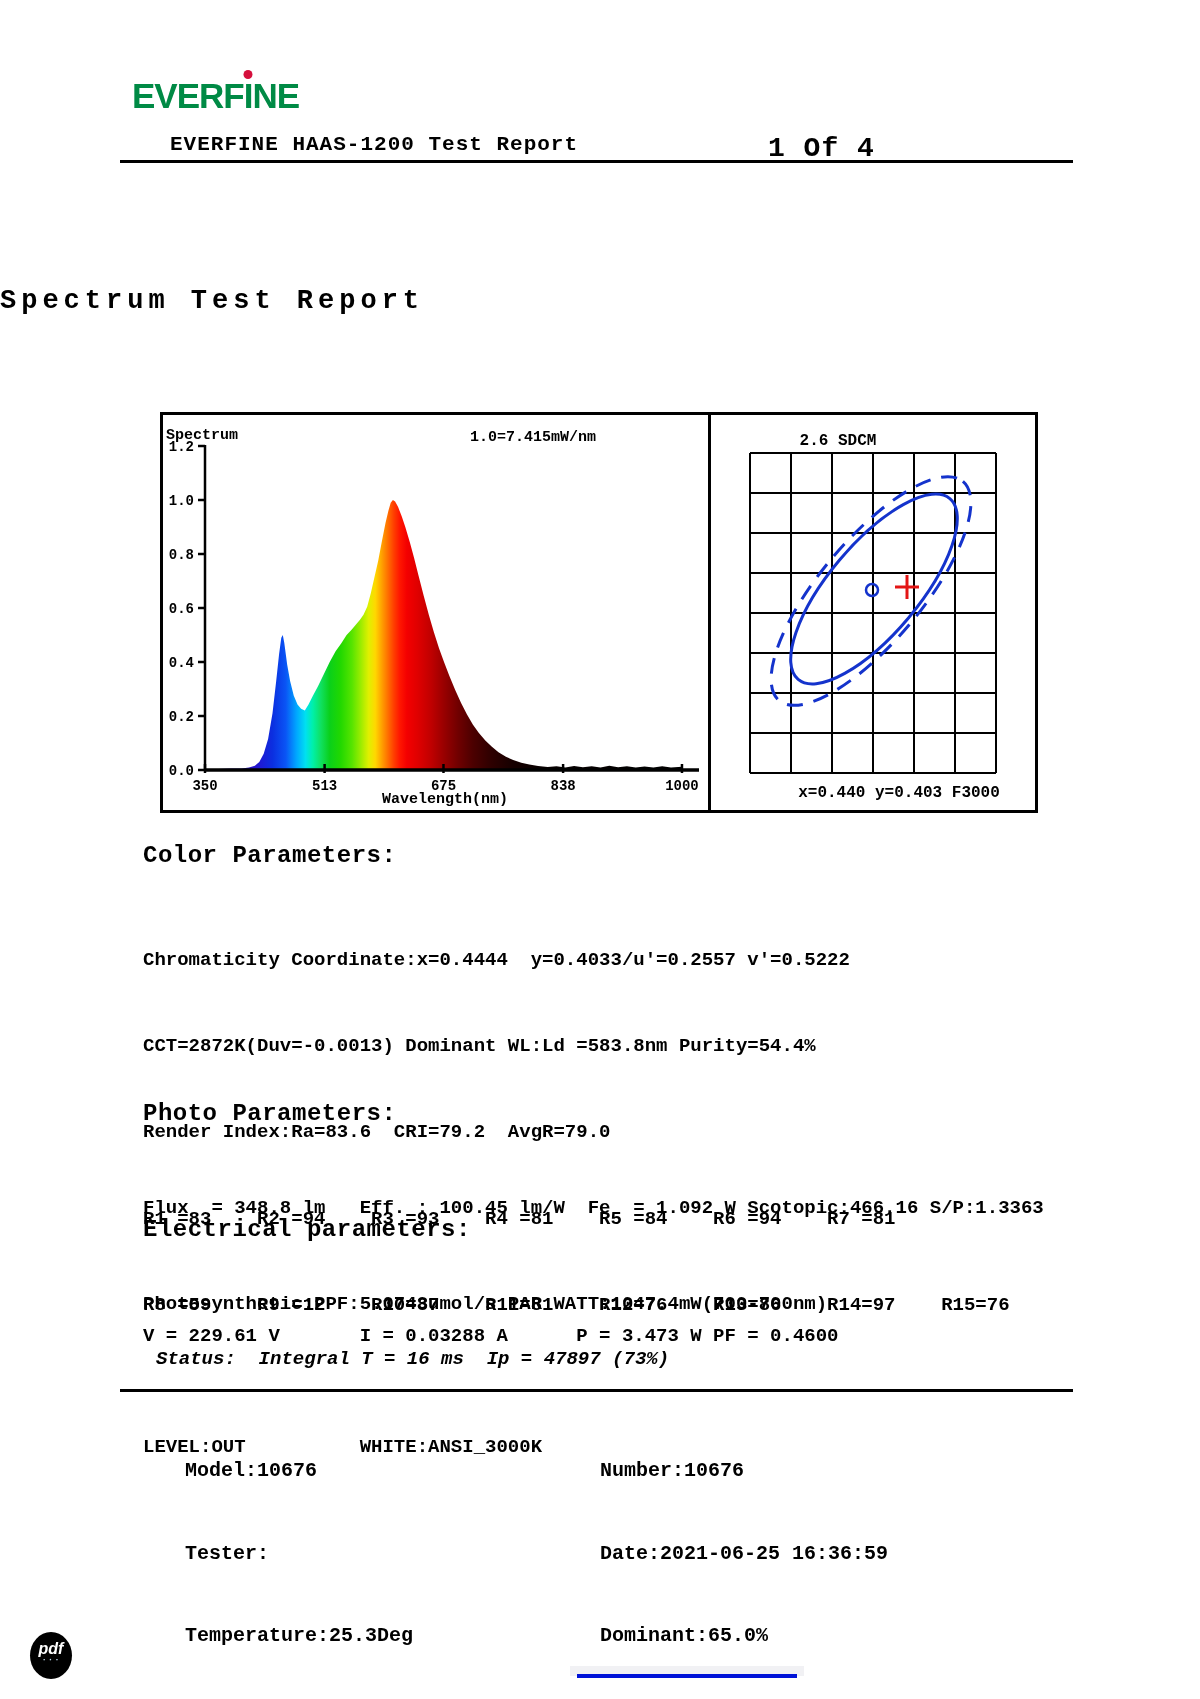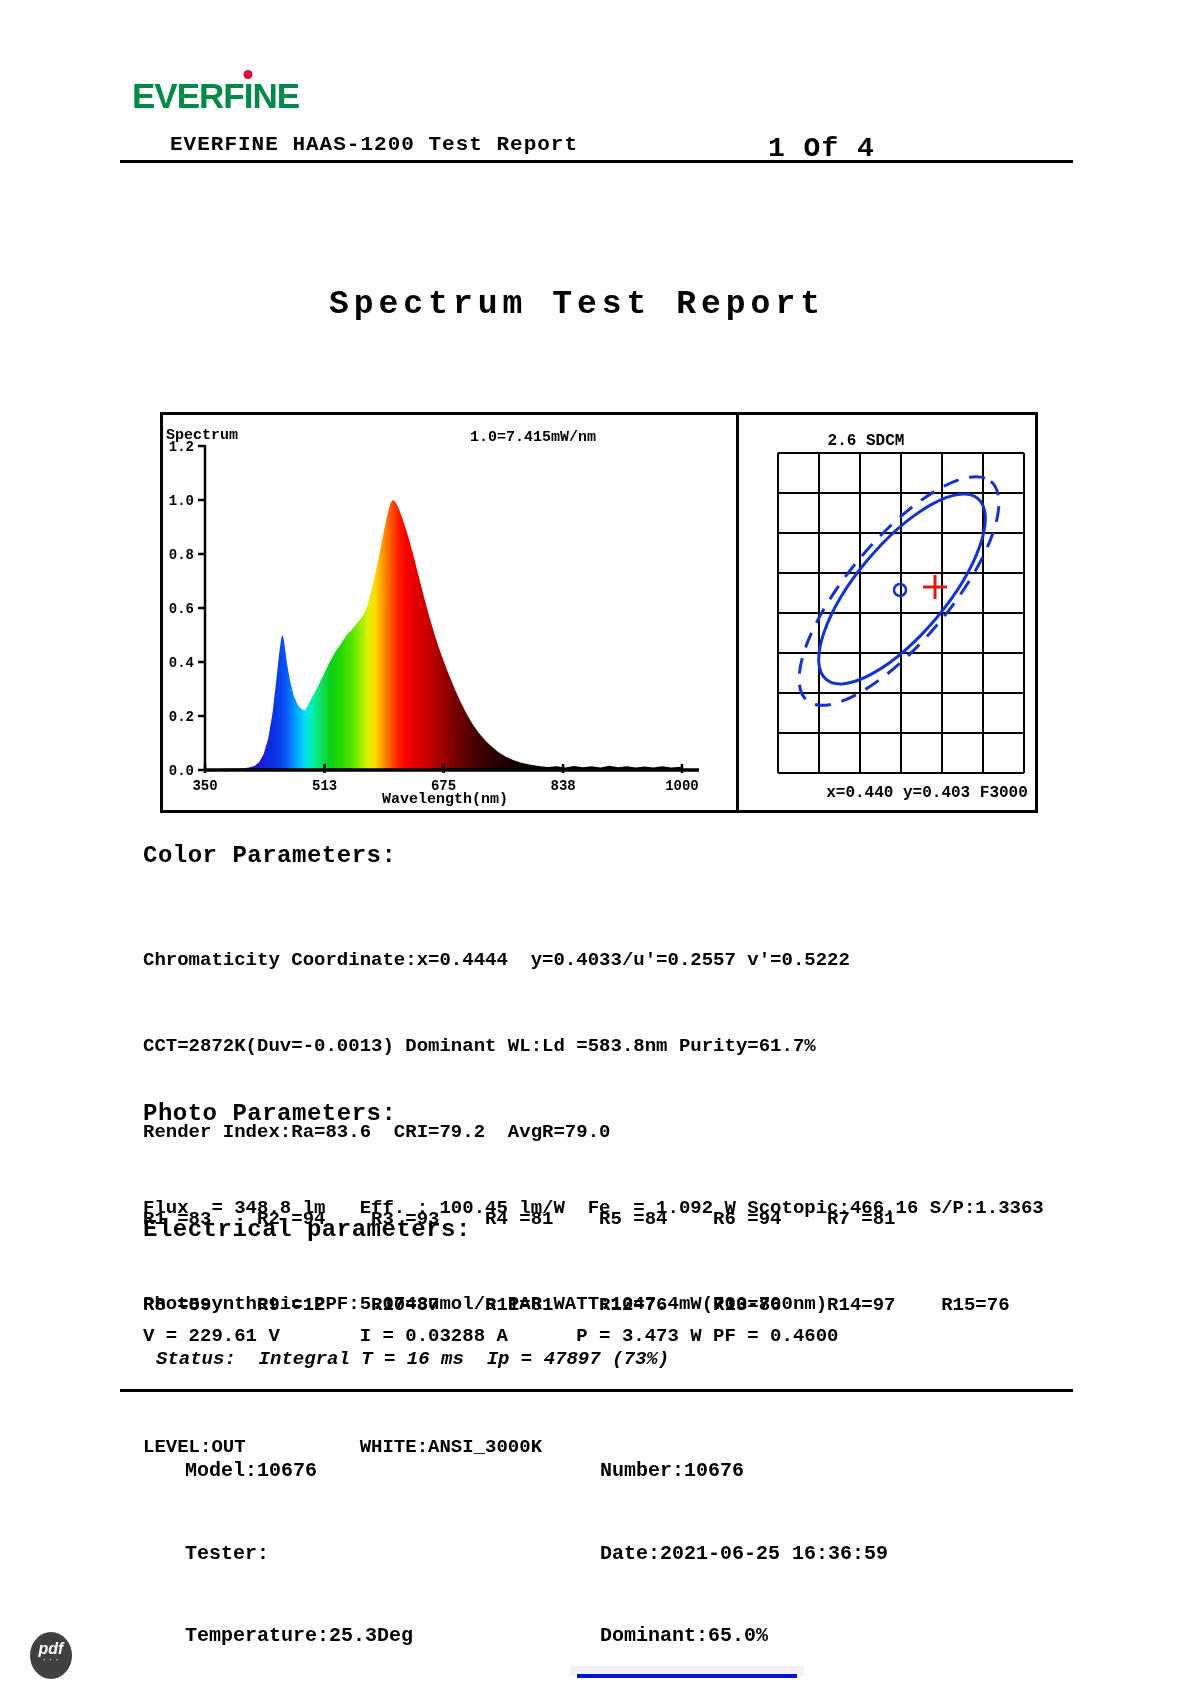--- a/index.html
+++ b/index.html
@@ -10,44 +10,44 @@
   .logo{left:132px;top:76px;font-family:"Liberation Sans",sans-serif;font-weight:800;
         font-size:35px;letter-spacing:-1px;color:#008a45;}
   .logo-i{position:relative;}
   .logo-dot{position:absolute;left:50%;top:-6px;transform:translateX(-50%);
             width:9px;height:9px;border-radius:50%;background:#d50f3c;}
   
   .hdr-title{left:170px;top:133px;font-size:21px;letter-spacing:1px;}
   .hdr-page{left:768px;top:133px;font-size:28px;letter-spacing:1px;}
   .hdr-rule{left:120px;top:160px;width:953px;height:3px;background:#000;}
   
-  .doc-title{left:0;top:286px;width:1154px;text-align:center;font-size:33px;letter-spacing:5px;}
+  .doc-title{left:0;top:286px;width:1154px;text-align:left;font-size:27px;letter-spacing:5px;}
   
   .figure{left:160px;top:412px;width:878px;height:401px;border:3px solid #000;box-sizing:border-box;}
   .panel-left{left:0;top:0;width:545px;height:395px;}
-  .panel-right{left:545px;top:0;width:327px;height:395px;border-left:3px solid #000;margin-left:28px;}
+  .panel-right{left:545px;top:0;width:327px;height:395px;border-left:3px solid #000;}
   svg{display:block;}
   
   .sec-h{font-size:24px;letter-spacing:0.5px;white-space:pre;}
   .lines{font-size:19px;white-space:pre;}
   .color-h{left:143px;top:842px;}
   .color-lines{left:143px;top:888px;line-height:28.8px;}
   .photo-h{left:143px;top:1100px;}
   .photo-lines{left:143px;top:1128px;line-height:32px;}
   .elec-h{left:143px;top:1216px;}
   .elec-lines{left:143px;top:1244px;line-height:37px;}
   .status{left:147px;top:1348px;font-size:19px;font-style:italic;white-space:pre;margin-left:9px;}
   
   .foot-rule{left:120px;top:1389px;width:953px;height:3px;background:#000;}
   .foot-col{font-size:20px;line-height:27.5px;white-space:pre;}
   .foot-left{left:185px;top:1402px;}
   .foot-right{left:600px;top:1402px;}
   
   .pdf-badge{left:30px;top:1632px;width:42px;height:47px;border-radius:50%;
-             background:#404040;text-align:center;cursor:pointer;}
+             background:#000000;text-align:center;cursor:pointer;}
   .pdf-label{display:block;margin-top:9px;color:#fff;font-style:italic;
              font-family:"Liberation Sans",sans-serif;font-weight:bold;font-size:16px;line-height:16px;}
   .pdf-dots{display:block;color:#bcd6ea;font-size:9px;line-height:6px;letter-spacing:1px;}
   
   .link-band{left:570px;top:1666px;width:234px;height:10px;background:#f1f1f4;}
   .link-underline{left:577px;top:1674px;width:220px;height:4px;background:#0013d8;cursor:pointer;}
 </style>
 </head>
 <body>
 
@@ -155,21 +155,21 @@
           <line x1="184" y1="172" x2="208" y2="172" stroke="#e31515" stroke-width="3"></line>
           <line x1="196" y1="160" x2="196" y2="184" stroke="#e31515" stroke-width="3"></line>
           <text x="188" y="382" text-anchor="middle" font-family="Liberation Mono, monospace" font-weight="bold" font-size="16" fill="#000">x=0.440 y=0.403 F3000</text>
         </svg>
     </div>
   </div>
 
   <div class="abs sec-h color-h">Color Parameters:</div>
   <div class="abs lines color-lines">
     <div>Chromaticity Coordinate:x=0.4444  y=0.4033/u'=0.2557 v'=0.5222</div>
-    <div>CCT=2872K(Duv=-0.0013) Dominant WL:Ld =583.8nm Purity=61.7%</div>
+    <div>CCT=2872K(Duv=-0.0013) Dominant WL:Ld =583.8nm Purity=54.4%</div>
     <div>Render Index:Ra=83.6  CRI=79.2  AvgR=79.0</div>
     <div>R1 =83    R2 =94    R3 =93    R4 =81    R5 =84    R6 =94    R7 =81</div>
     <div>R8 =59    R9 =12    R10=87    R11=81    R12=76    R13=86    R14=97    R15=76</div>
   </div>
 
   <div class="abs sec-h photo-h">Photo Parameters:</div>
   <div class="abs lines photo-lines">
     <div>Flux  = 348.8 lm   Eff. : 100.45 lm/W  Fe  = 1.092 W Scotopic:466.16 S/P:1.3363</div>
     <div>Photosynthetic:PPF:5.0743umol/s PAR WATT:1047.4mW(700-700nm)</div>
   </div>

